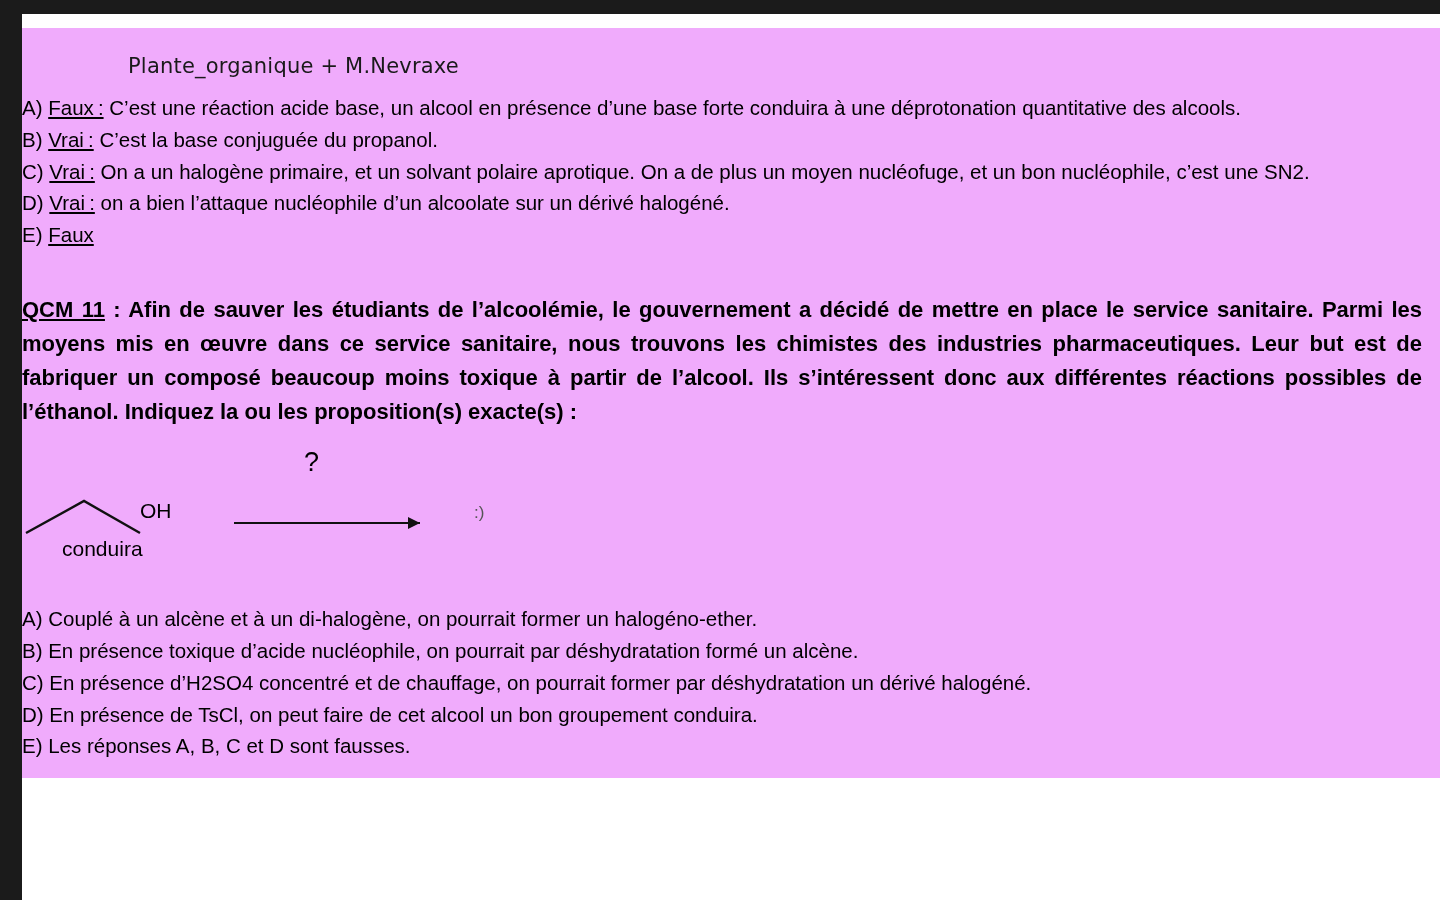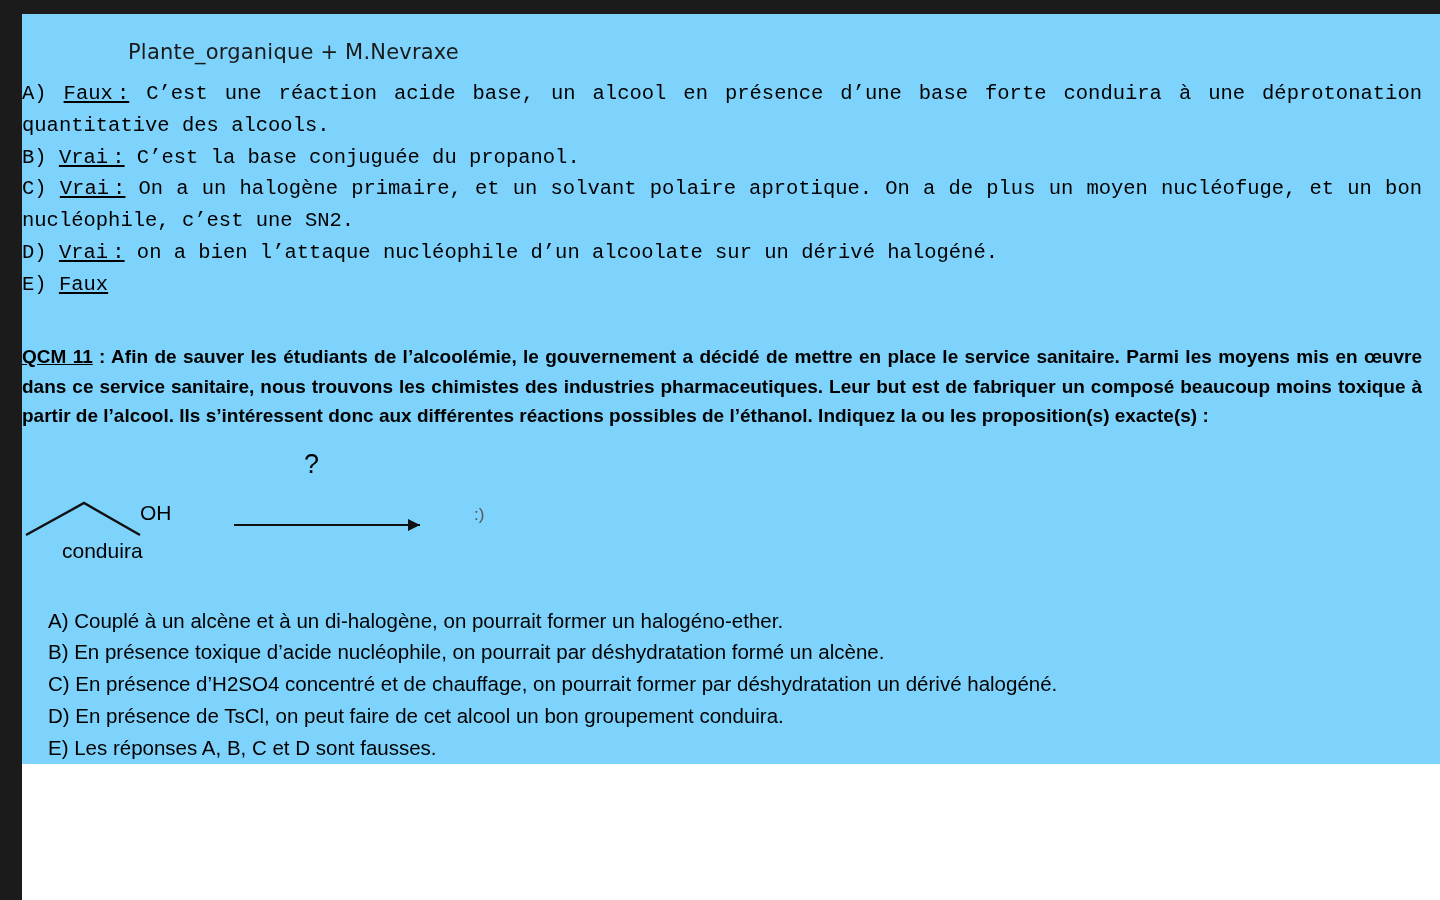--- a/index.html
+++ b/index.html
@@ -24,54 +24,53 @@
   }
   #left-gutter {
     position: absolute;
     top: 14px; left: 0;
     width: 22px;
     height: 886px;
     background: #1b1b1b;
   }
   #page {
     position: absolute;
-    top: 14px;
+    top: 28px;
     left: 22px;
     width: 1418px;
     height: 750px;
-    background: #7dd3fc;
+    background: #f0abfc;
     overflow: hidden;
   }
   .header-line {
     margin: 26px 0 0 106px;
     font-size: 21px;
     font-family: "DejaVu Sans", sans-serif;
     letter-spacing: 0.2px;
     color: #1a1a1a;
   }
   .body-block {
     margin: 14px 0 16px 0;
     padding: 0 18px 0 0;
     font-size: 20.5px;
     line-height: 1.55;
     text-align: justify;
-    font-family: Liberation Mono, monospace;
   }
   .ans-line {
     font-size: 20.5px;
     line-height: 1.55;
     text-align: justify;
     margin: 0;
   }
   .u { text-decoration: underline; }
   .qcm-block {
     margin: 42px 0 0 0;
     padding-right: 18px;
     font-weight: bold;
-    font-size: 19px;
+    font-size: 22px;
     line-height: 1.55;
     text-align: justify;
   }
   .qcm-label { text-decoration: underline; }
   .scheme {
     position: relative;
     height: 150px;
     margin-top: 16px;
   }
   .scheme svg { display: block; }
@@ -99,21 +98,21 @@
     left: 452px;
     top: 58px;
     font-size: 17px;
     color: #555;
   }
   .options {
     margin-top: 8px;
     font-size: 20.5px;
     line-height: 1.55;
   }
-  .options p { margin: 0; padding-left: 26px; }
+  .options p { margin: 0; }
   .answer-key {
     margin-top: 24px;
     font-size: 21px;
     font-weight: bold;
     letter-spacing: 0.3px;
   }
 </style>
 </head>
 <body>
 

